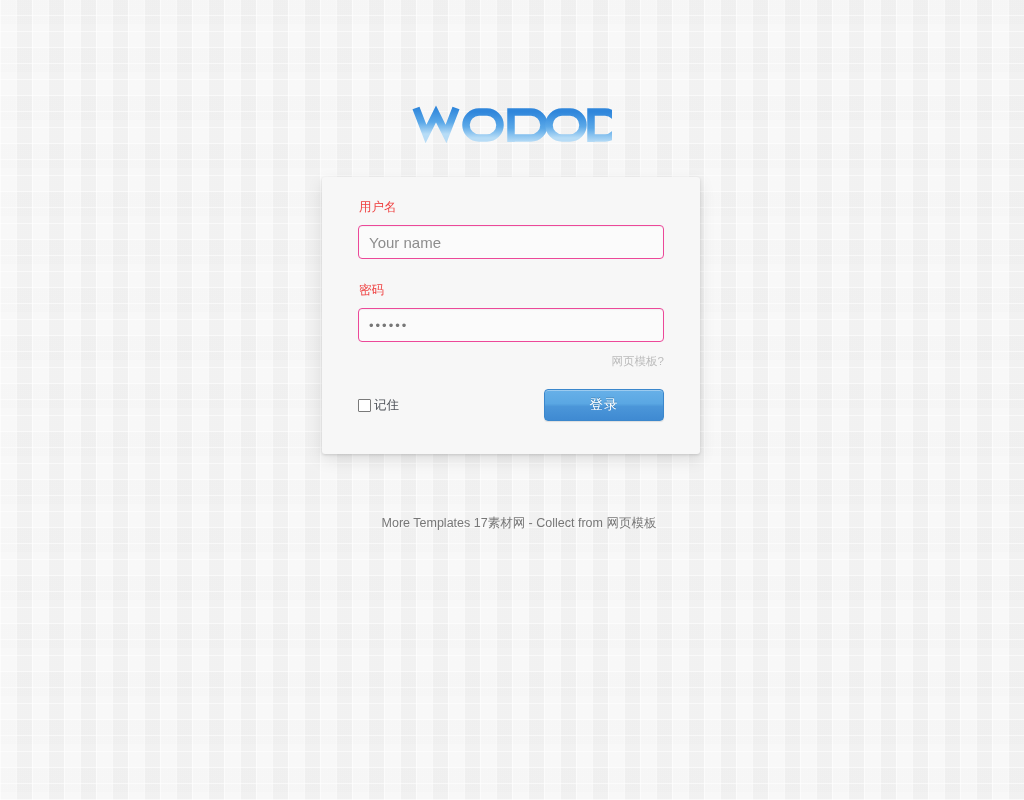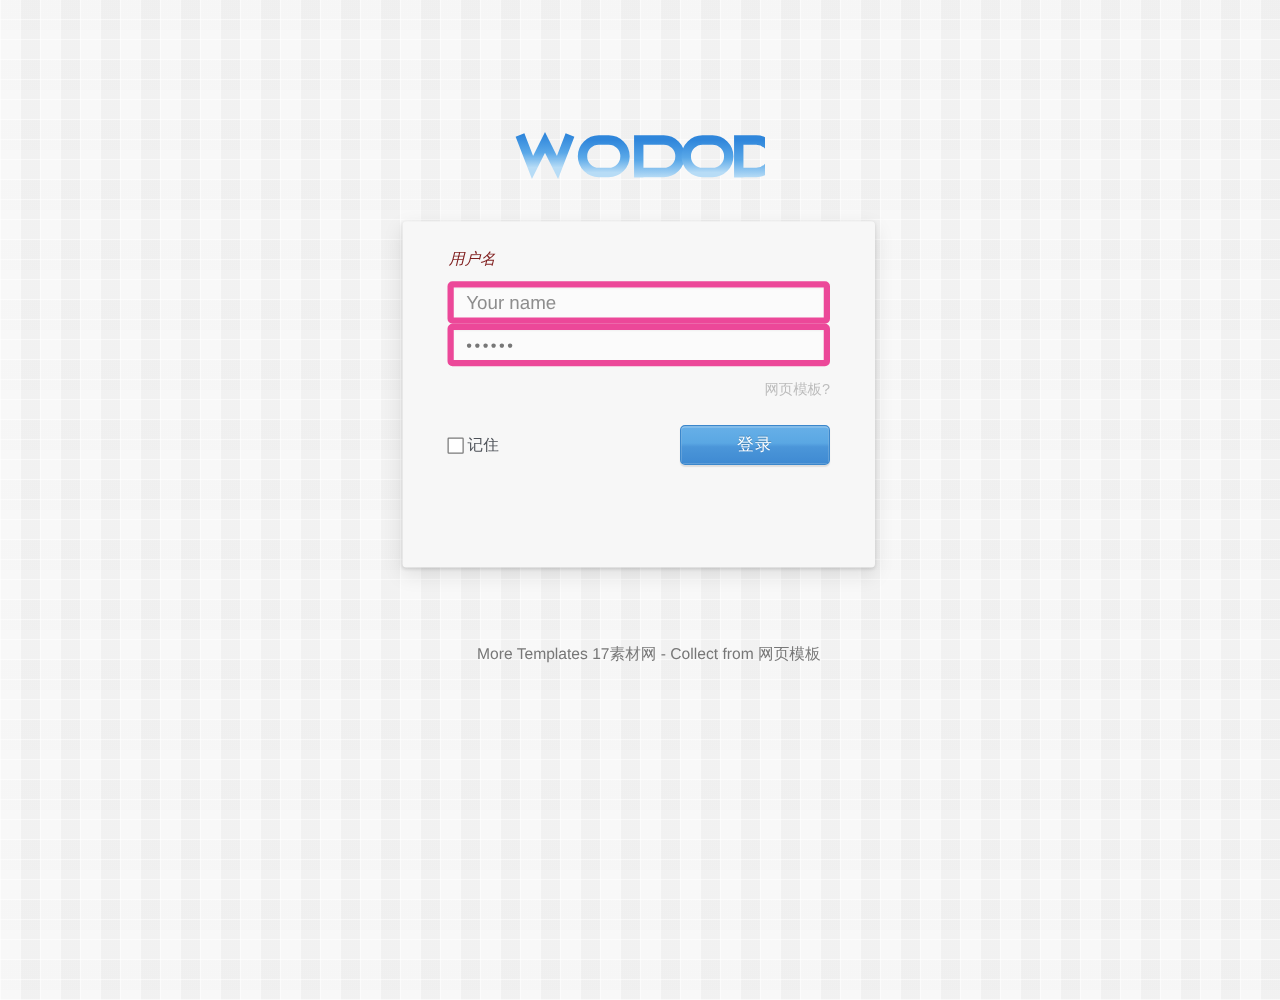--- a/index.html
+++ b/index.html
@@ -38,37 +38,36 @@
     position: absolute;
     left: 322px; top: 177px;
     width: 378px; height: 277px;
     background: #f7f7f7;
     border-radius: 3px;
     box-shadow: 0 1px 3px rgba(0,0,0,0.13), 0 6px 16px rgba(0,0,0,0.10);
     padding: 22px 36px 0 36px;
   }
   .field-label {
     font-size: 12.5px;
-    color: #7f1d1d;
+    color: #ef4444;
     margin: 0 0 10px 1px;
     line-height: 16px;
-    font-style: italic;
   }
   .label-password { margin-top: 23px; }
 
   .text-input {
     display: block;
     width: 306px;
     height: 34px;
     padding: 6px 10px;
     font-size: 15px;
     font-family: "Liberation Sans", "DejaVu Sans", sans-serif;
     color: #5c5c5c;
     background: #fbfbfb;
-    border: 5px solid #ec4899;
+    border: 1px solid #ec4899;
     border-radius: 4px;
     outline: none;
     box-shadow: inset 0 1px 1px rgba(0,0,0,0.04);
   }
   .text-input::placeholder { color: #8d8d8d; opacity: 1; }
   .password-input {
     font-size: 13px;
     letter-spacing: 2px;
     color: #777;
   }
@@ -159,20 +158,21 @@
       <path d="M179 12 h14 a13 13 0 0 1 0 26 h-14 z M179 12 v30" fill="none" stroke="url(#lg)" stroke-width="7.5"></path>
     </svg>
     
   </div>
 
   <div class="card">
 
     <div class="field-label">用户名</div>
     <input class="text-input" type="text" placeholder="Your name" style="">
 
+    <div class="field-label label-password">密码</div>
     <input class="text-input password-input" type="text" readonly="" value="••••••" style="">
 
     <div class="forgot-row">
       <a class="forgot-link" href="#">网页模板?</a>
     </div>
 
     <div class="bottom-row">
       <label class="remember-wrap">
         <span class="checkbox"></span>
         <span>记住</span>

